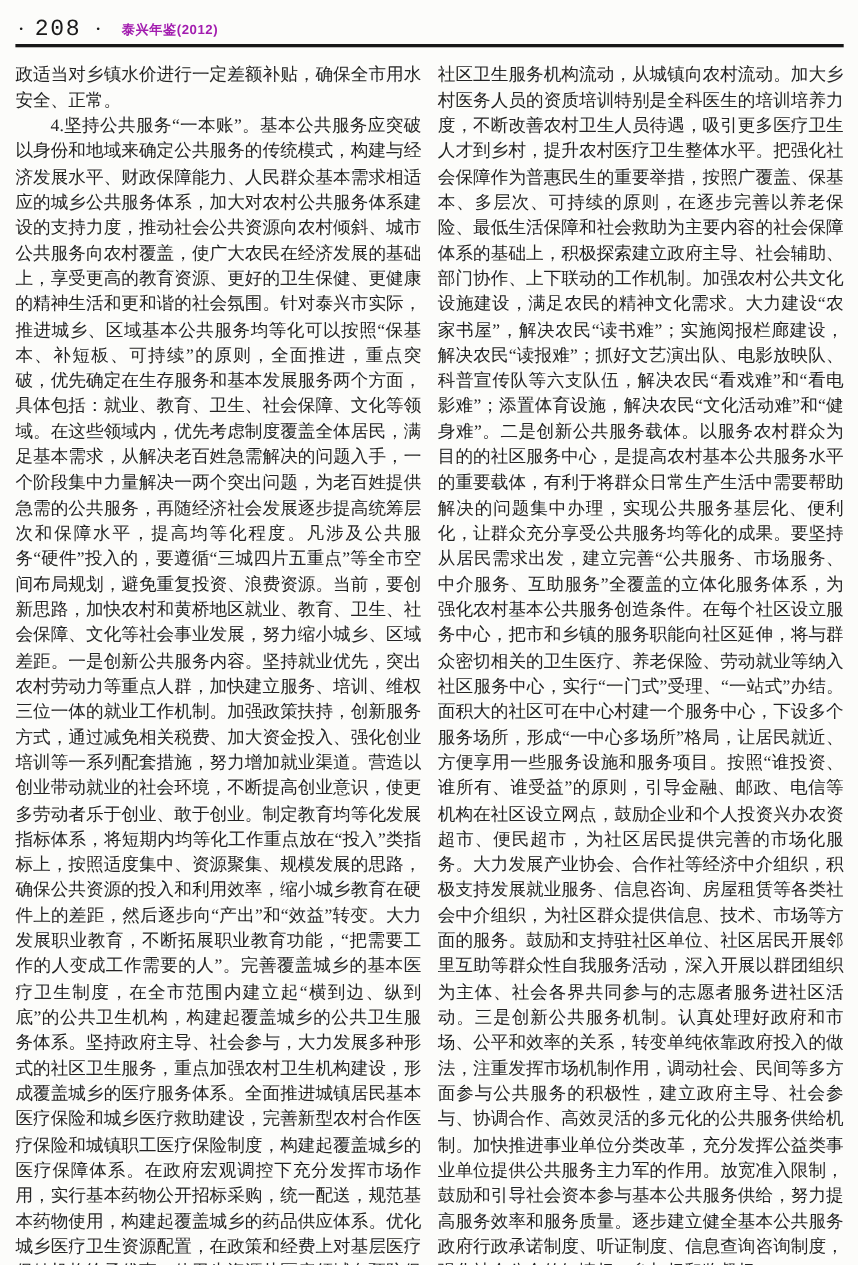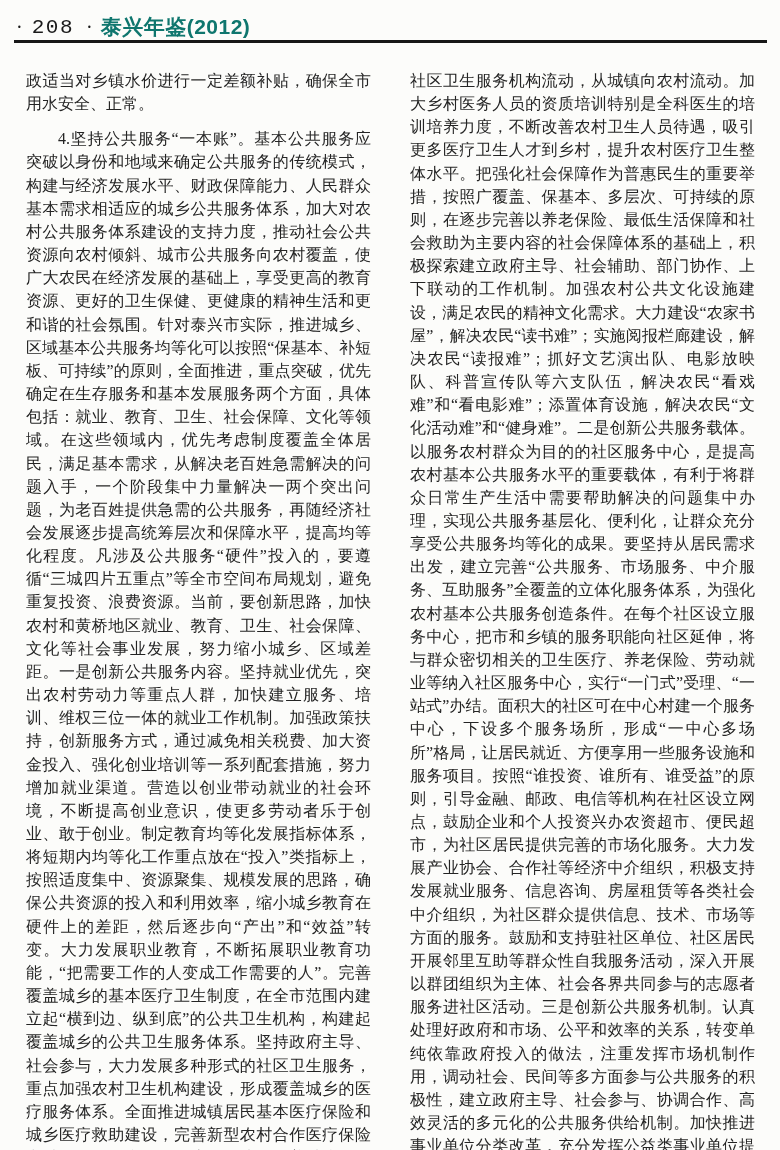--- a/index.html
+++ b/index.html
@@ -24,43 +24,43 @@
     font-family:"Liberation Serif", serif;
     font-size:20px;line-height:1;color:#1a1a1a;
   }
   .page-num{
     font-family:Liberation Mono, monospace;
     font-size:21px;letter-spacing:1.5px;color:#1a1a1a;
     margin:0 12px 0 9px;
   }
   .book-title{
     font-family:"Liberation Sans", sans-serif;
-    font-weight:700;font-size:21px;color:#0f766e;
-    margin-left:8px;letter-spacing:0.5px;
+    font-weight:700;font-size:12px;color:#a21caf;
+    margin-left:18px;letter-spacing:0.5px;
   }
   .rule{
     position:absolute;left:14px;top:40px;
     width:753px;height:3px;background:#171717;
   }
   
   .body-columns{
     position:absolute;left:14px;top:57px;width:753px;
     display:flex;justify-content:space-between;
   }
   .text-col{
     width:369px;
     font-family:"Liberation Serif", serif;
     font-size:16px;
     line-height:23.15px;
     text-align:justify;
     text-justify:inter-ideograph;
     overflow-wrap:break-word;
     color:#242424;
   }
-  .text-col p{margin:12px;padding:0;}
+  .text-col p{margin:0;padding:0;}
   p.indent{text-indent:2em;}
 </style>
 </head>
 <body>
 
 <div class="page">
 
   <div class="header">
     <span class="hdr-dot">·</span>
     <span class="page-num">208</span>

